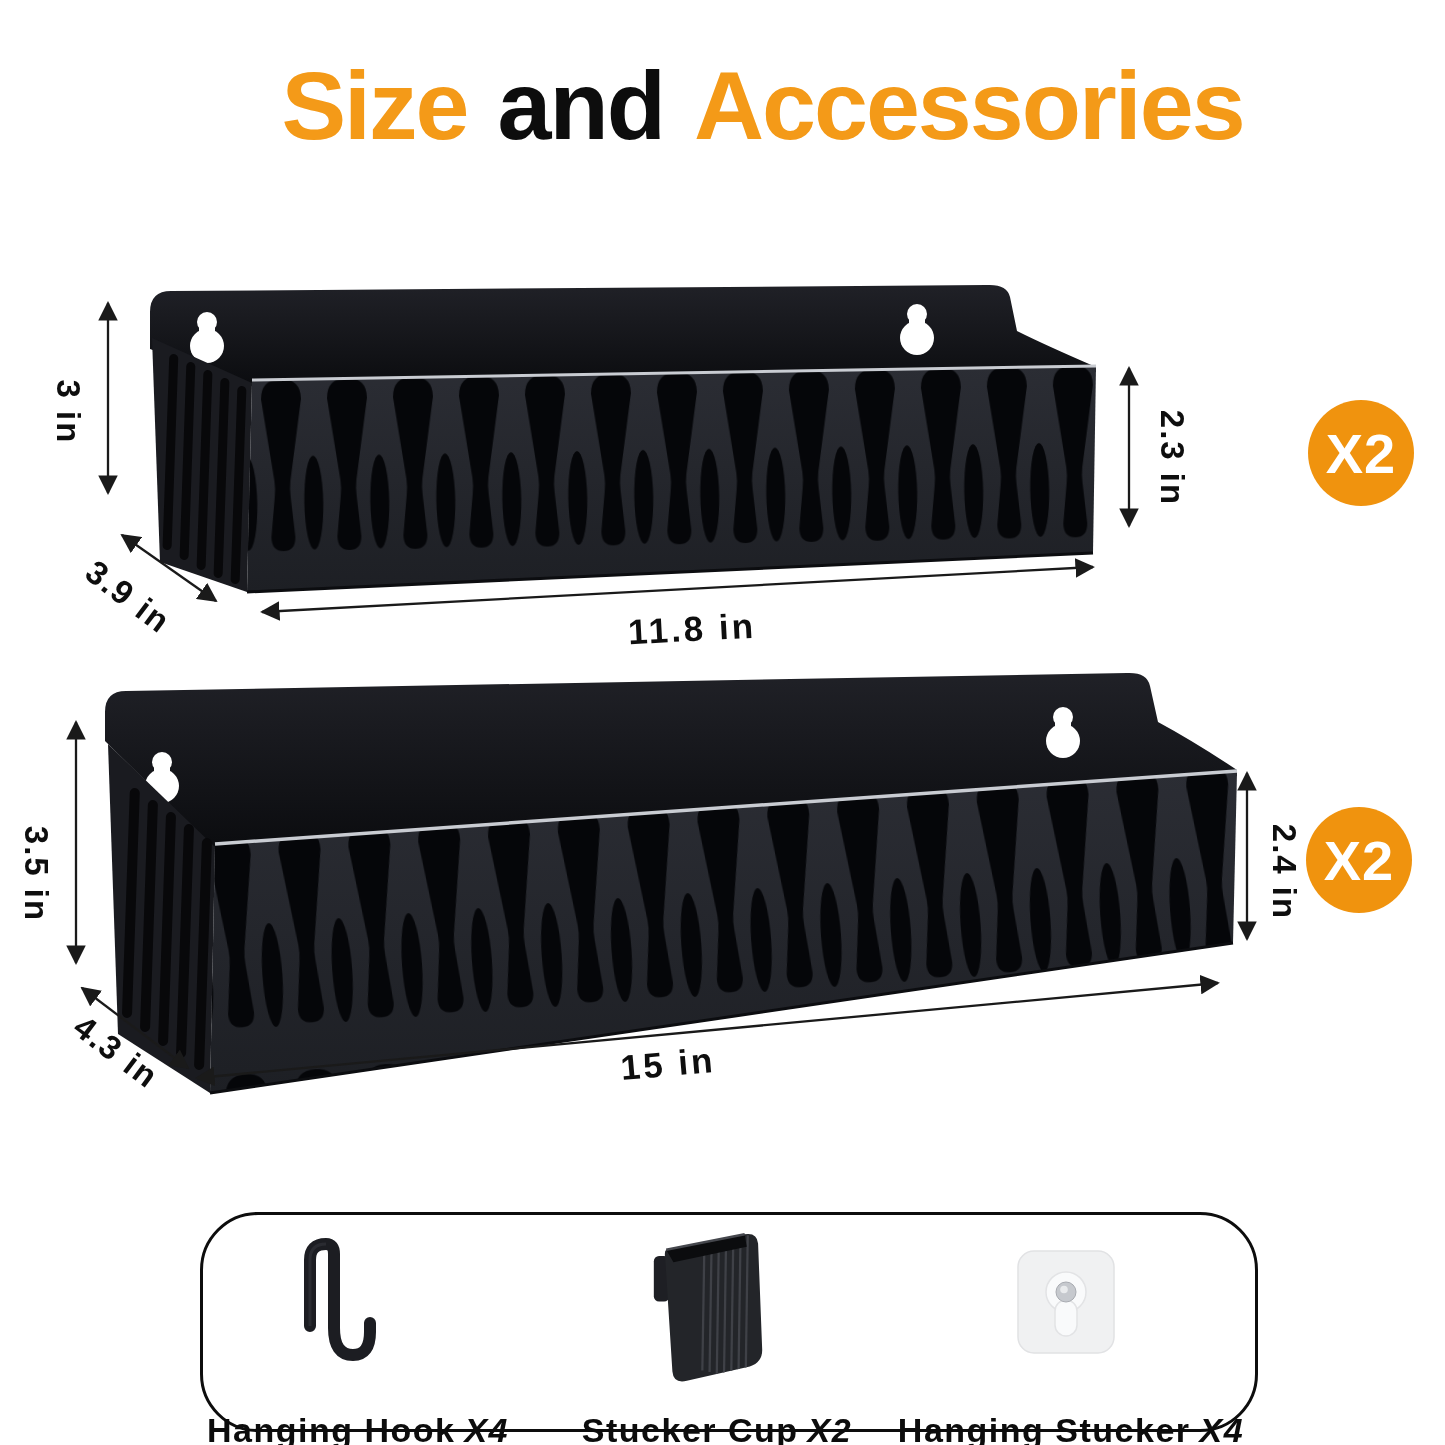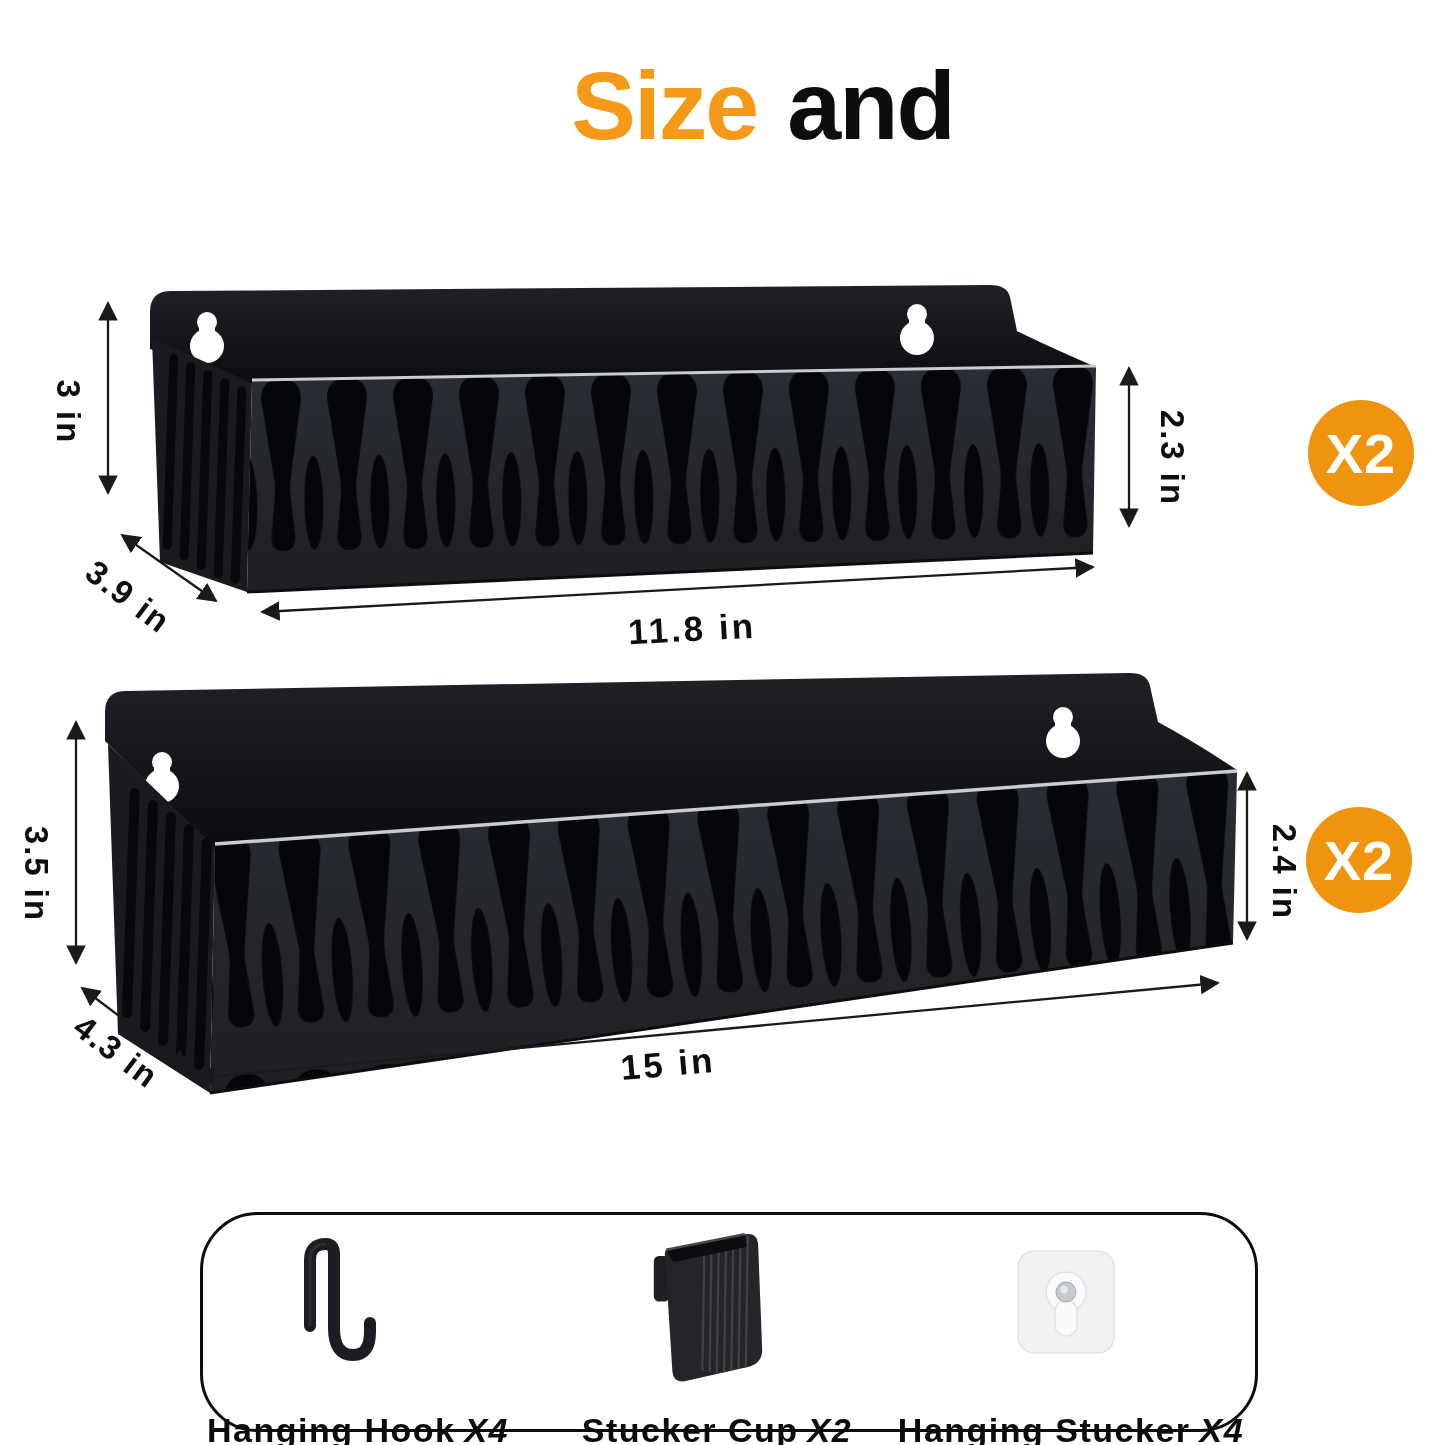--- a/index.html
+++ b/index.html
@@ -132,20 +132,21 @@
       <line x1="76" y1="722" x2="76" y2="963" marker-start="url(#arw)" marker-end="url(#arw)"></line>
       <line x1="82" y1="988" x2="188" y2="1068" marker-start="url(#arw)" marker-end="url(#arw)"></line>
       <line x1="197" y1="1078" x2="1218" y2="983" marker-start="url(#arw)" marker-end="url(#arw)"></line>
       <line x1="1247" y1="773" x2="1247" y2="939" marker-start="url(#arw)" marker-end="url(#arw)"></line>
     </g>
   </svg>
 
   <div class="title">
     <span class="orange">Size</span>
     <span class="black">and</span>
+    <span class="orange">Accessories</span>
   </div>
 
   <div class="dim" style="left:68px;top:412px;--r:90deg">3 in</div>
   <div class="dim" style="left:128px;top:597px;--r:37deg">3.9 in</div>
   <div class="dim big" style="left:692px;top:629px;--r:-3deg">11.8 in</div>
   <div class="dim" style="left:1172px;top:458px;--r:90deg">2.3 in</div>
 
   <div class="dim" style="left:36px;top:874px;--r:90deg">3.5 in</div>
   <div class="dim" style="left:116px;top:1052px;--r:37deg">4.3 in</div>
   <div class="dim big" style="left:668px;top:1064px;--r:-5deg">15 in</div>

